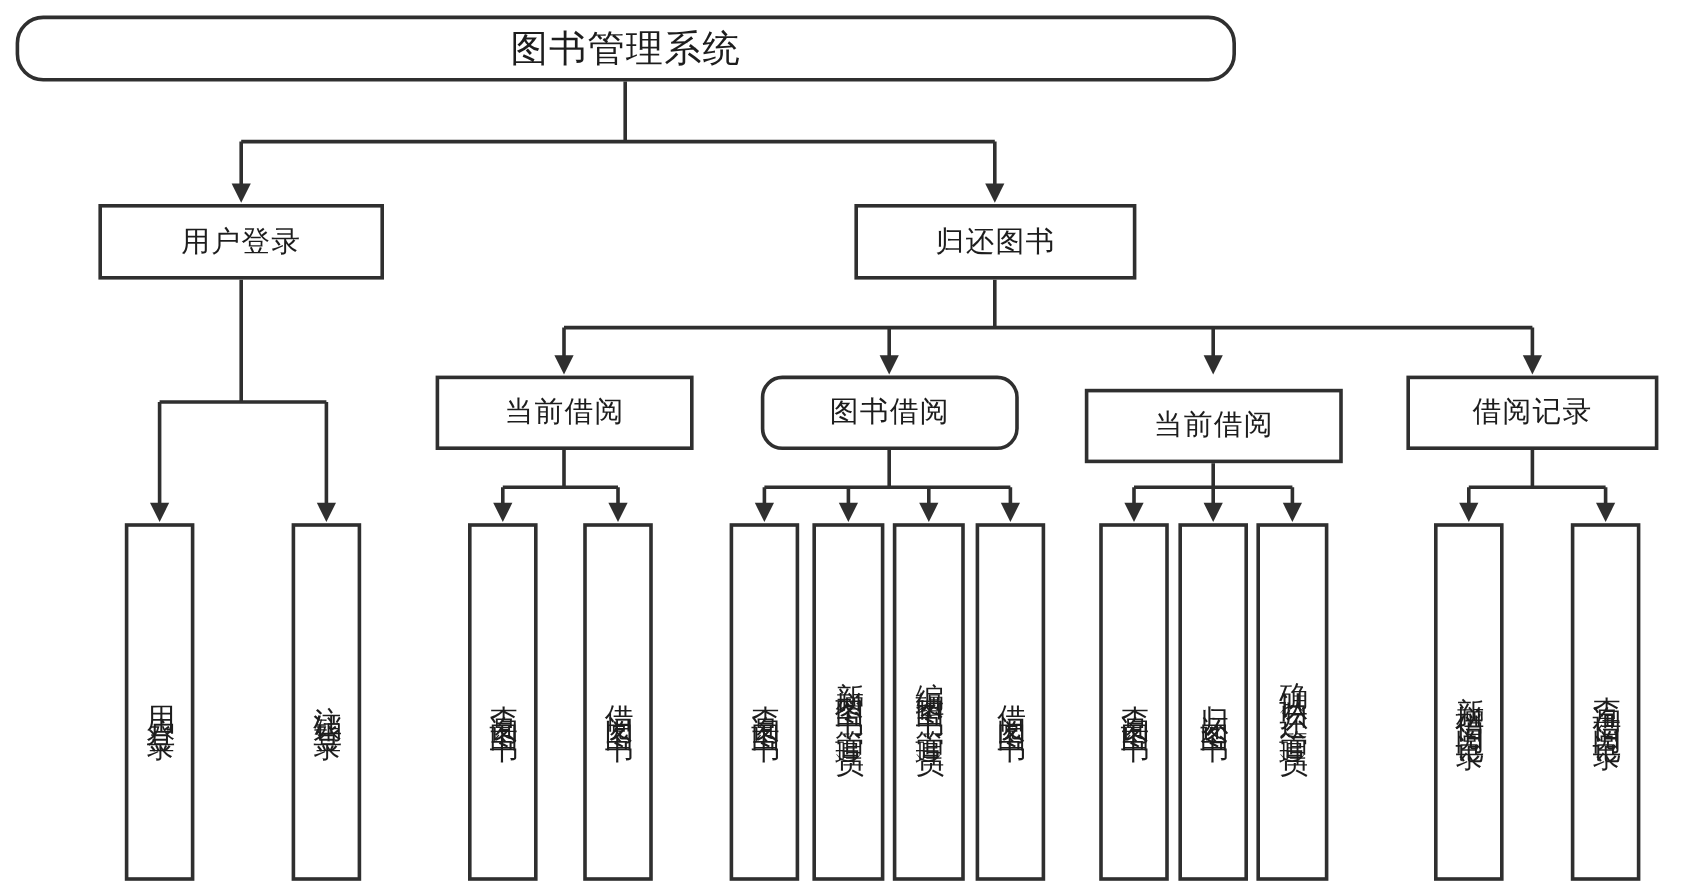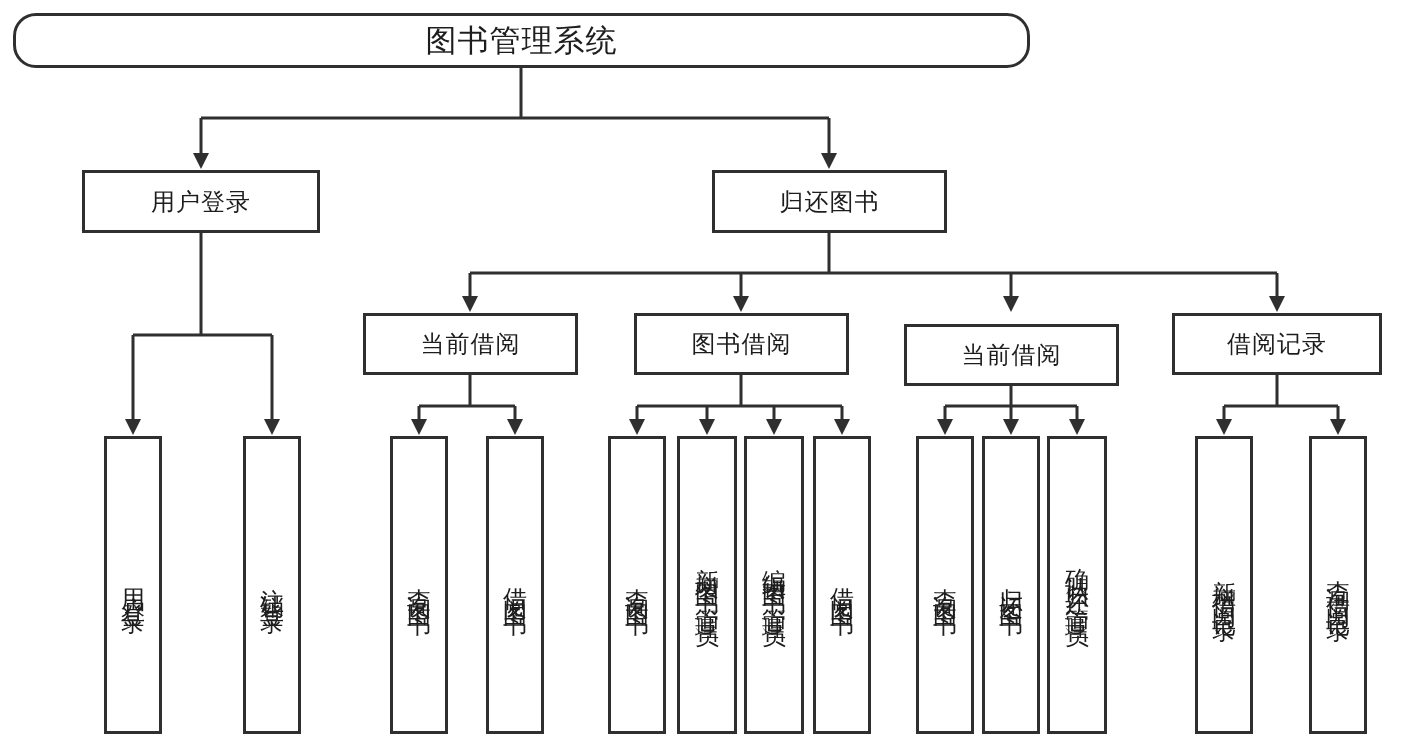--- a/index.html
+++ b/index.html
@@ -110,21 +110,21 @@
   <div class="box" style="left:82px; top:170px; width:238px; height:63px;">
     <span>用户登录</span>
   </div>
   <div class="box" style="left:712px; top:170px; width:235px; height:63px;">
     <span>归还图书</span>
   </div>
 
   <div class="box" style="left:363px; top:313px; width:215px; height:62px;">
     <span>当前借阅</span>
   </div>
-  <div class="box" style="left:634px; top:313px; width:215px; height:62px;">
+  <div class="box" style="left:634px; top:313px; width:215px; height:62px;border-radius:18px;">
     <span>图书借阅</span>
   </div>
   <div class="box" style="left:904px; top:313px; width:215px; height:62px;margin-top:11px;">
     <span>当前借阅</span>
   </div>
   <div class="box" style="left:1172px; top:313px; width:210px; height:62px;">
     <span>借阅记录</span>
   </div>
 
   <div class="box leaf" style="left:104px; top:436px; width:58px; height:298px;">

